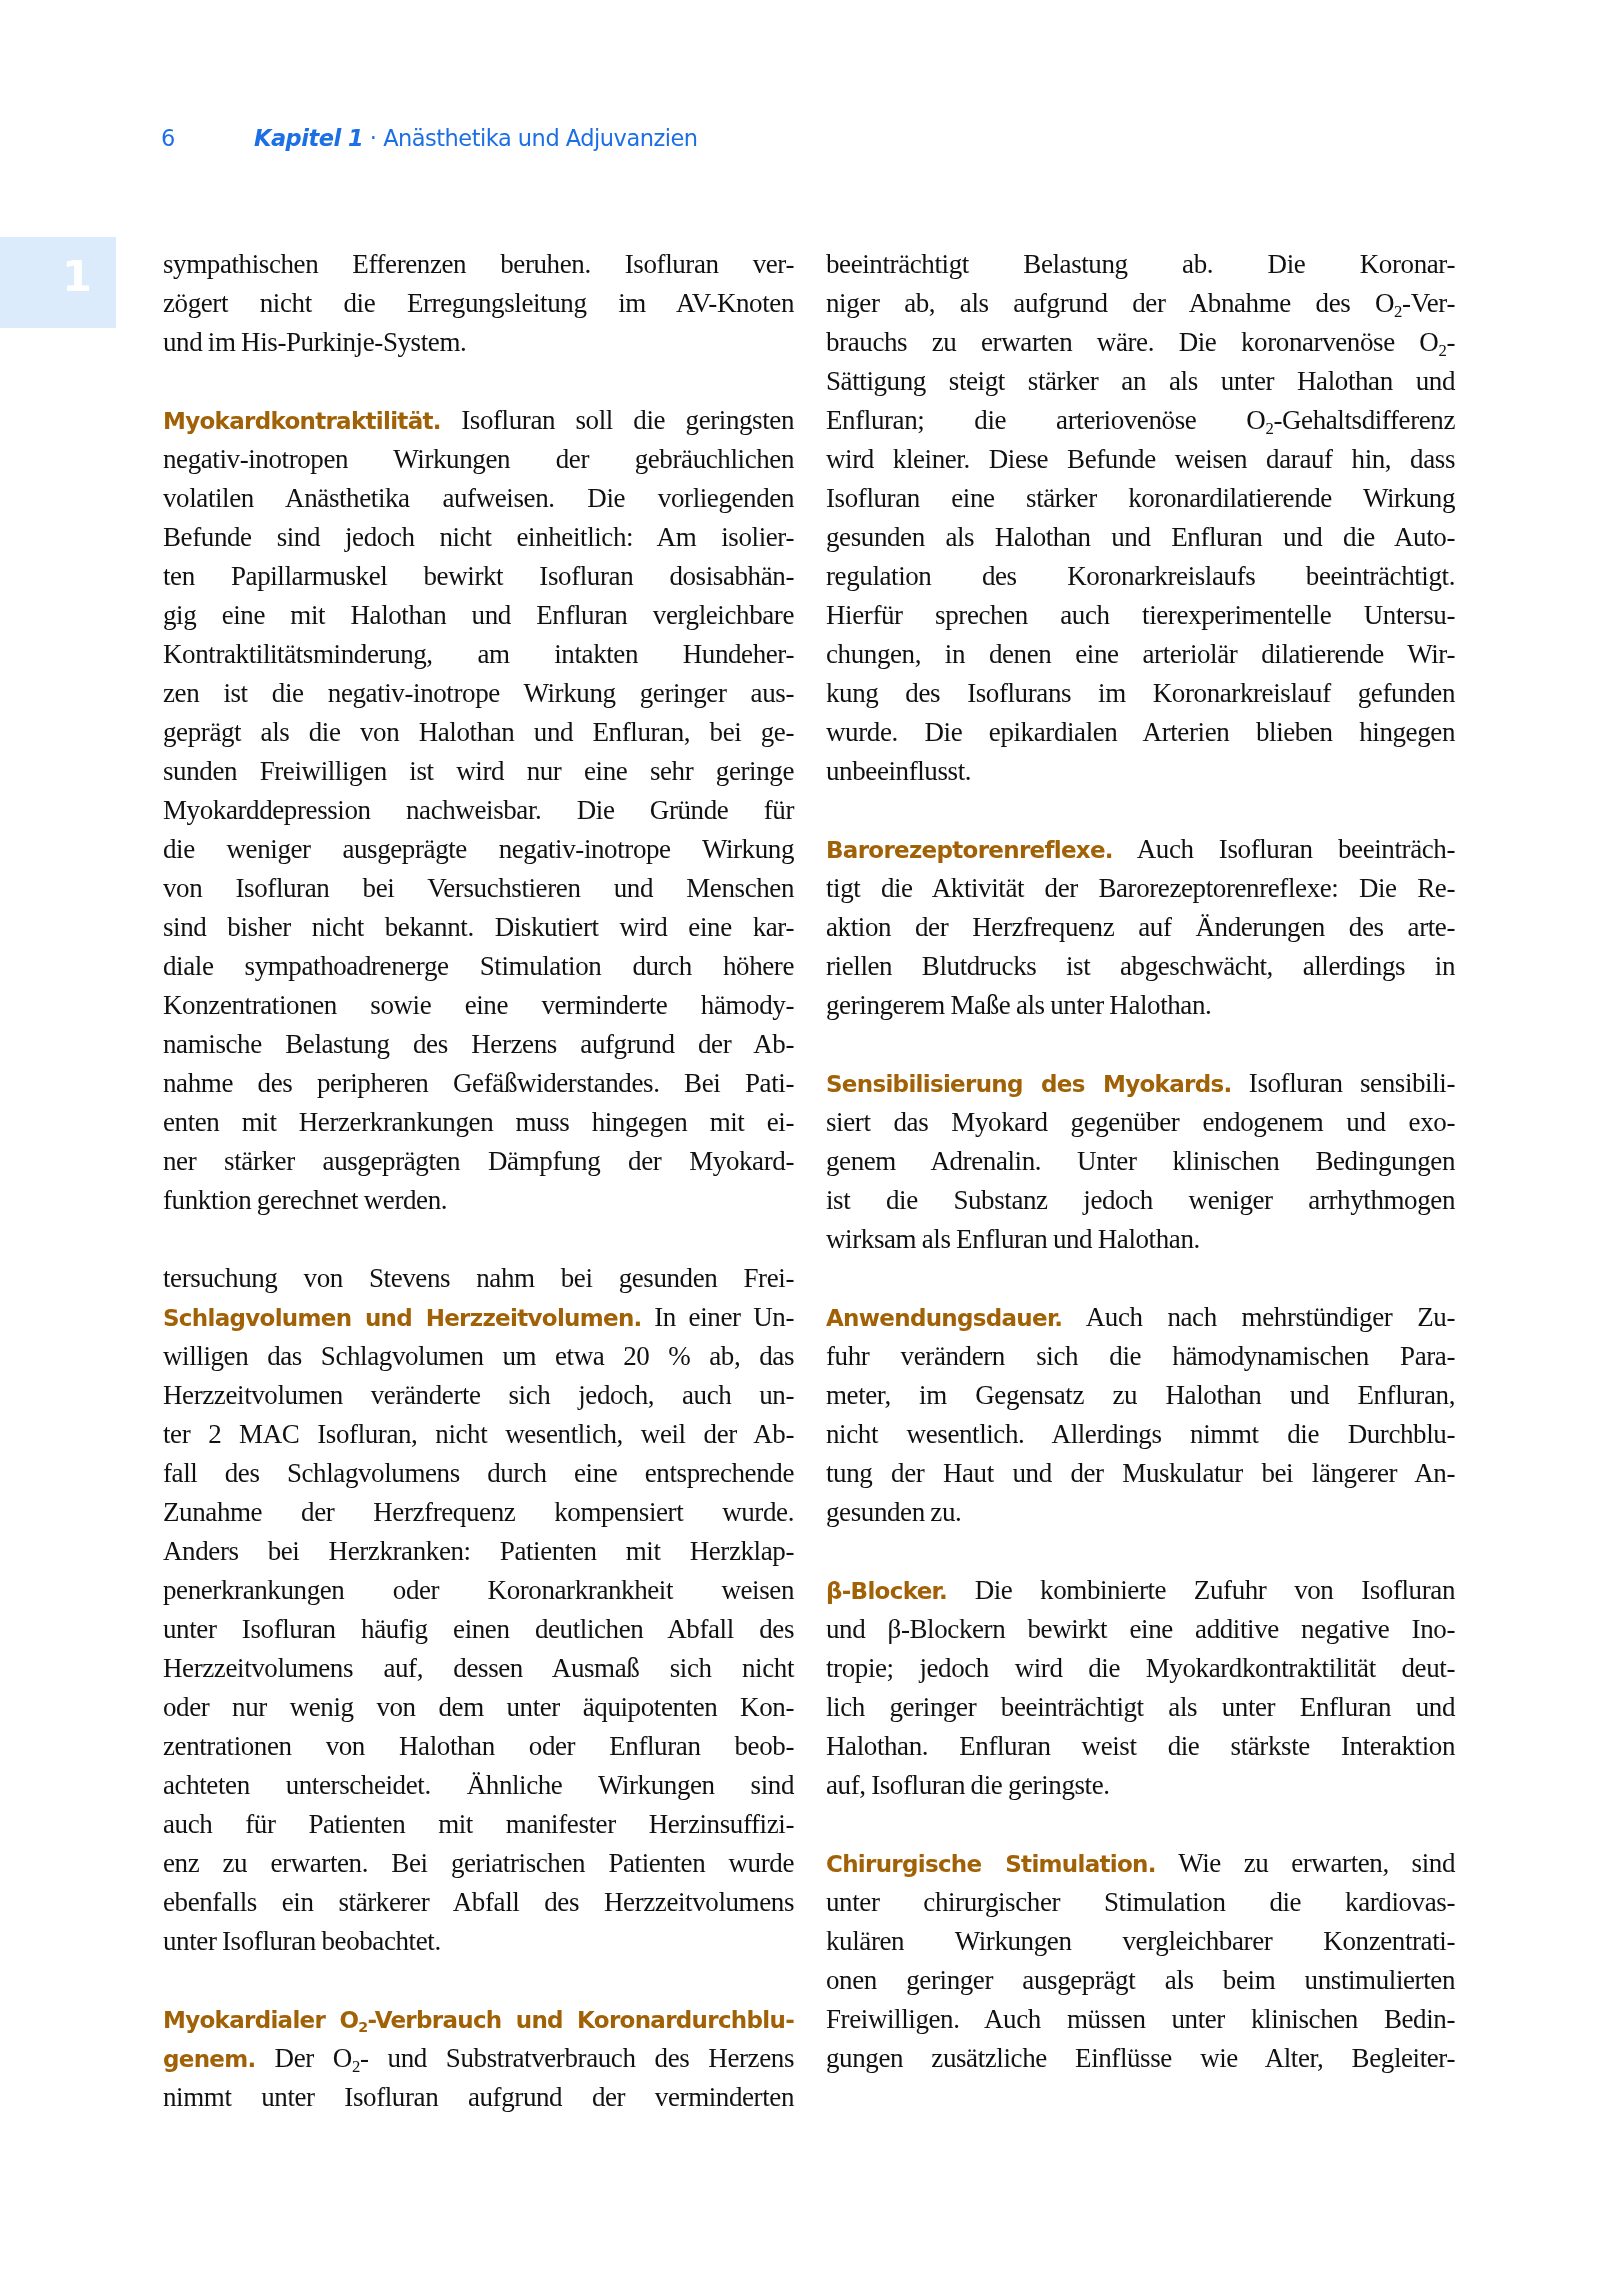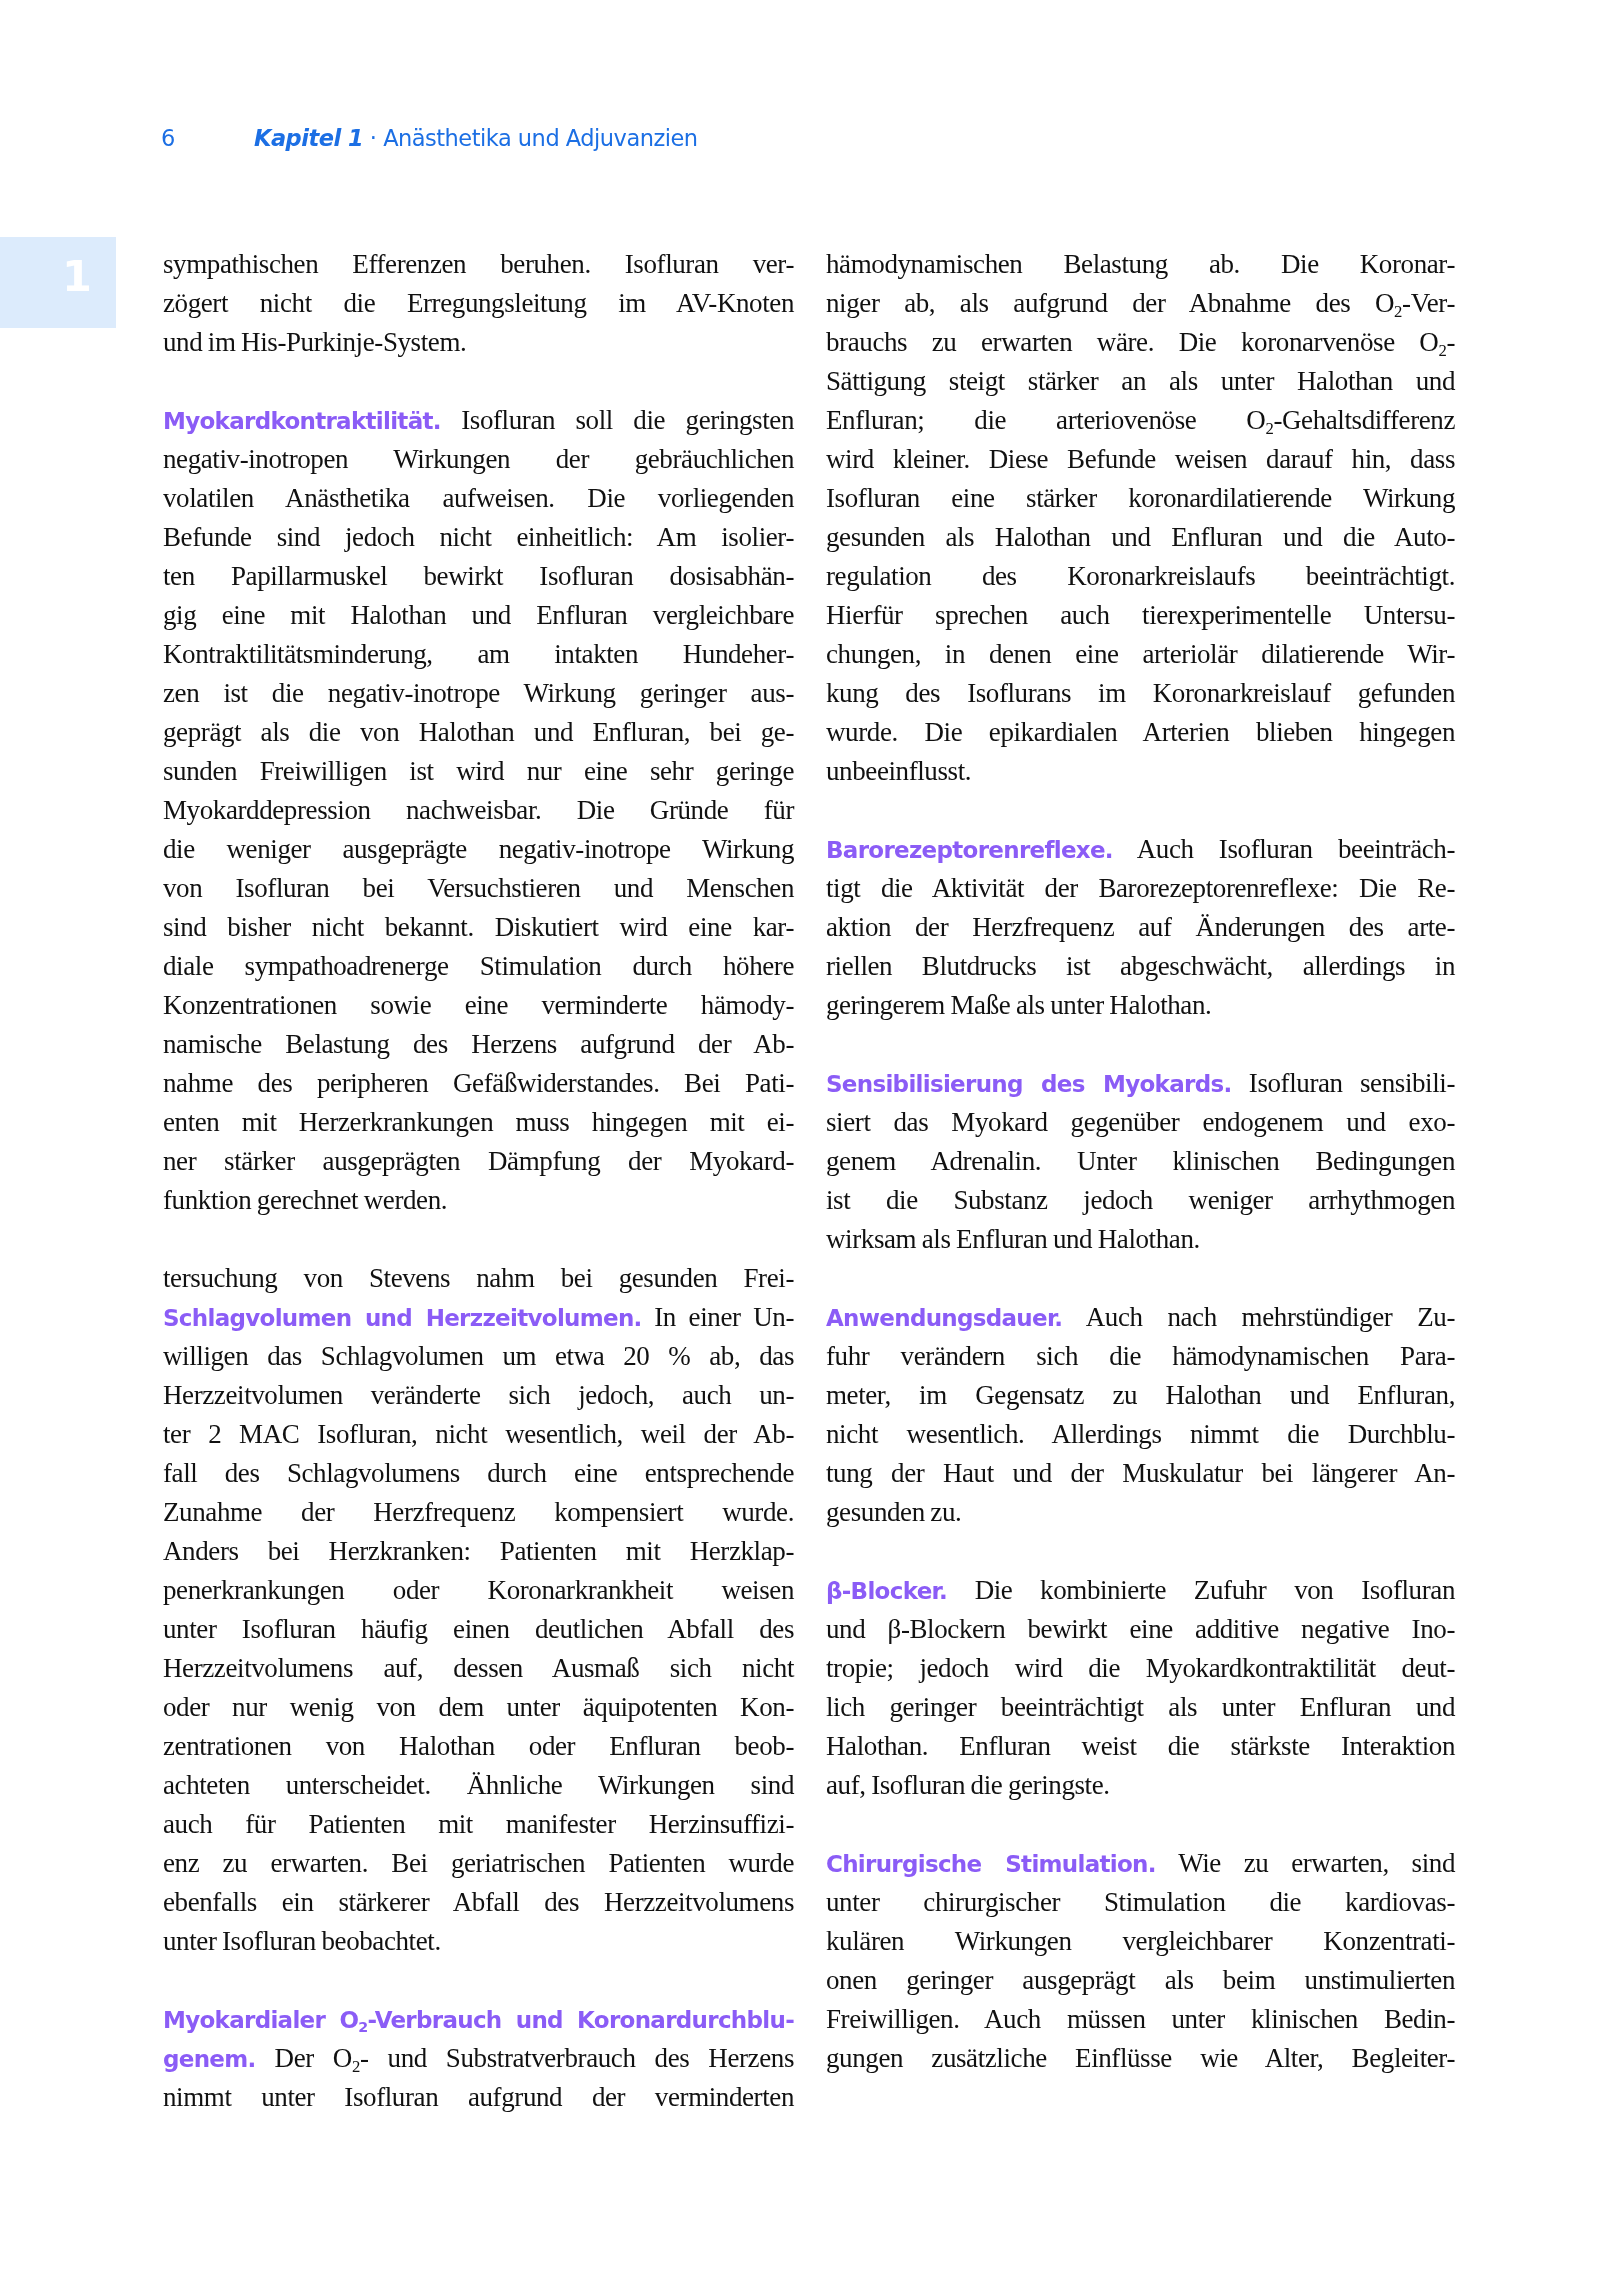--- a/index.html
+++ b/index.html
@@ -15,21 +15,21 @@
   .col-left { left: 163px; width: 631px; }
   .col-right { left: 826px; width: 629px; }
   .line {
     display: block; height: 39px; line-height: 39px;
     font-family: "Liberation Serif", "DejaVu Serif", serif; font-size: 27px; color: #111111;
     text-align: justify; text-align-last: justify; white-space: nowrap; overflow: visible;
     letter-spacing: -0.4px; word-spacing: -0.8px;
   }
   .line.last { text-align-last: left; }
   .line.gap { height: 39px; }
-  .hd { font-family: "DejaVu Sans", sans-serif; font-weight: bold; color: #8b5cf6; font-size: 23px; letter-spacing: -0.7px; }
+  .hd { font-family: "DejaVu Sans", sans-serif; font-weight: bold; color: #a16207; font-size: 23px; letter-spacing: -0.7px; }
   sub { font-size: 0.62em; vertical-align: -0.28em; line-height: 0; }
 </style>
 </head>
 <body>
 
 <div class="page">
 
   <div class="running-head">
     <span class="page-num">6</span>
     <span class="chapter-title"><span class="kap">Kapitel 1</span><span> · </span><span>Anästhetika und Adjuvanzien</span></span>
@@ -83,21 +83,21 @@
       <div class="line"><span>auch für Patienten mit manifester Herzinsuffizi-</span></div>
       <div class="line"><span>enz zu erwarten. Bei geriatrischen Patienten wurde</span></div>
       <div class="line"><span>ebenfalls ein stärkerer Abfall des Herzzeitvolumens</span></div>
       <div class="line last"><span>unter Isofluran beobachtet.</span></div>
       <div class="line gap"></div>
       <div class="line"><span class="hd"><span>Myokardialer O</span><sub>2</sub><span>-Verbrauch und Koronardurchblu-</span></span></div>
       <div class="line"><span class="hd">genem.</span><span> Der O</span><sub>2</sub><span>- und Substratverbrauch des Herzens</span></div>
       <div class="line"><span>nimmt unter Isofluran aufgrund der verminderten</span></div>
     </div>
   <div class="column col-right" id="col-right">
-      <div class="line"><span>hämodynamischen Belastung ab. Die Koronar-</span></div>
+      <div class="line"><span>beeinträchtigt Belastung ab. Die Koronar-</span></div>
       <div class="line"><span>niger ab, als aufgrund der Abnahme des O</span><sub>2</sub><span>-Ver-</span></div>
       <div class="line"><span>brauchs zu erwarten wäre. Die koronarvenöse O</span><sub>2</sub><span>-</span></div>
       <div class="line"><span>Sättigung steigt stärker an als unter Halothan und</span></div>
       <div class="line"><span>Enfluran; die arteriovenöse O</span><sub>2</sub><span>-Gehaltsdifferenz</span></div>
       <div class="line"><span>wird kleiner. Diese Befunde weisen darauf hin, dass</span></div>
       <div class="line"><span>Isofluran eine stärker koronardilatierende Wirkung</span></div>
       <div class="line"><span>gesunden als Halothan und Enfluran und die Auto-</span></div>
       <div class="line"><span>regulation des Koronarkreislaufs beeinträchtigt.</span></div>
       <div class="line"><span>Hierfür sprechen auch tierexperimentelle Untersu-</span></div>
       <div class="line"><span>chungen, in denen eine arteriolär dilatierende Wir-</span></div>

